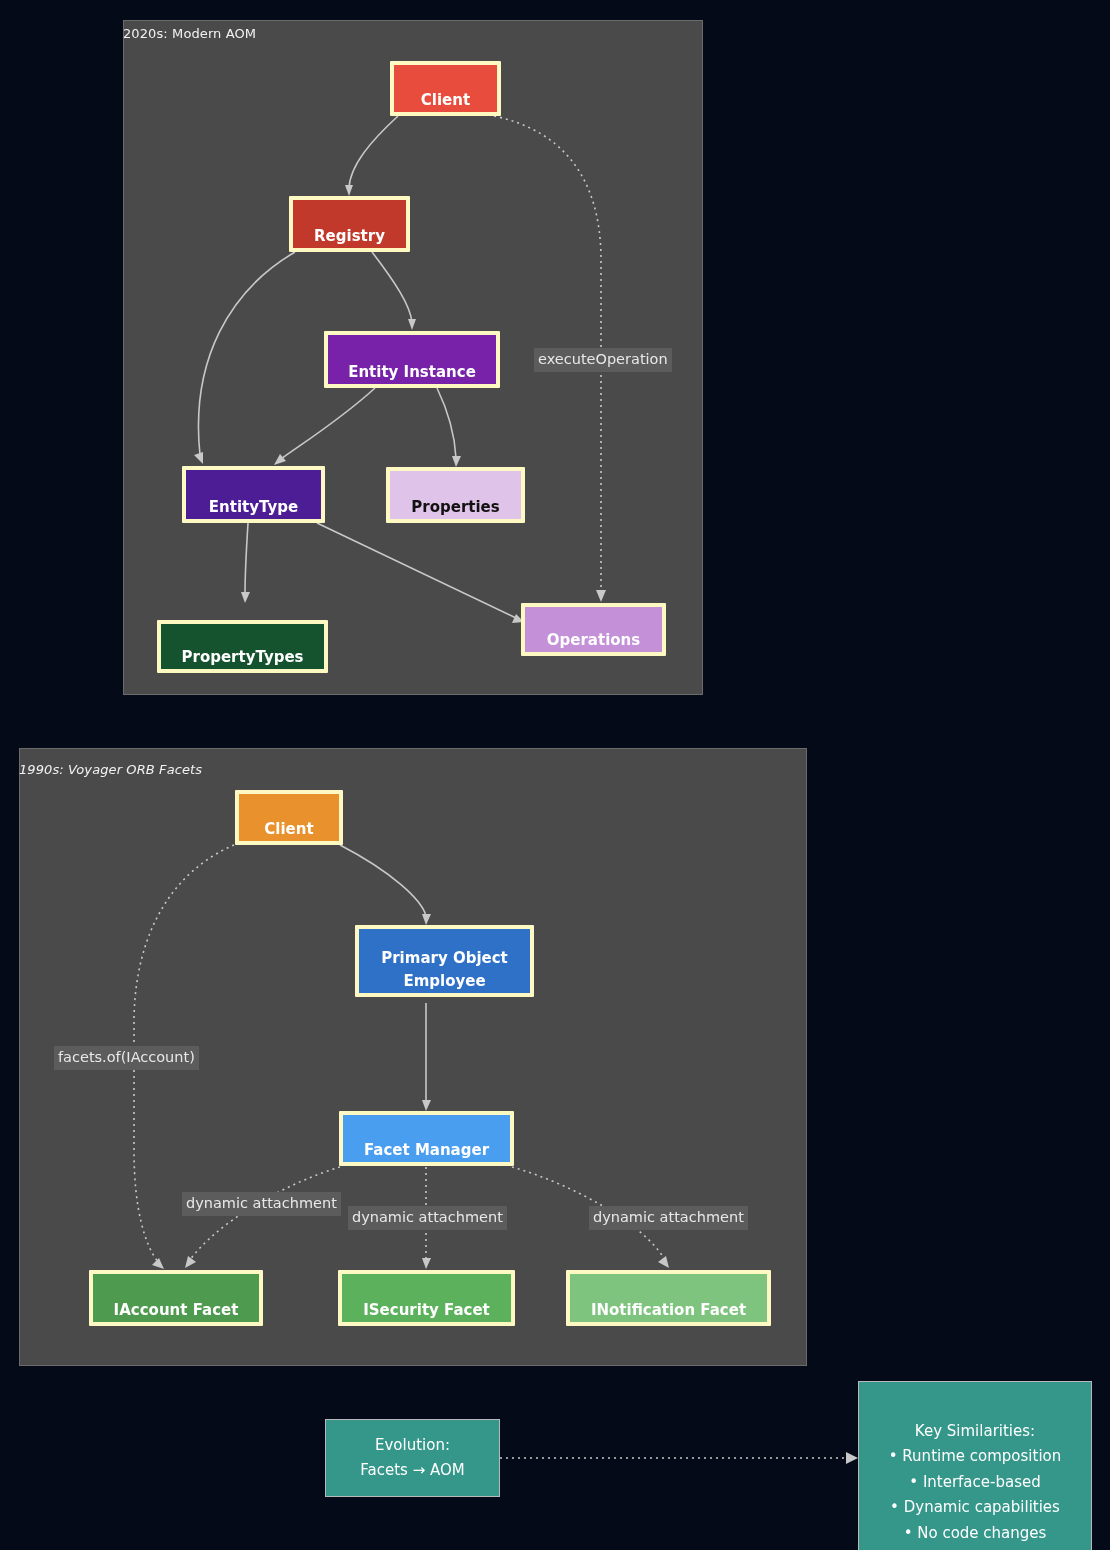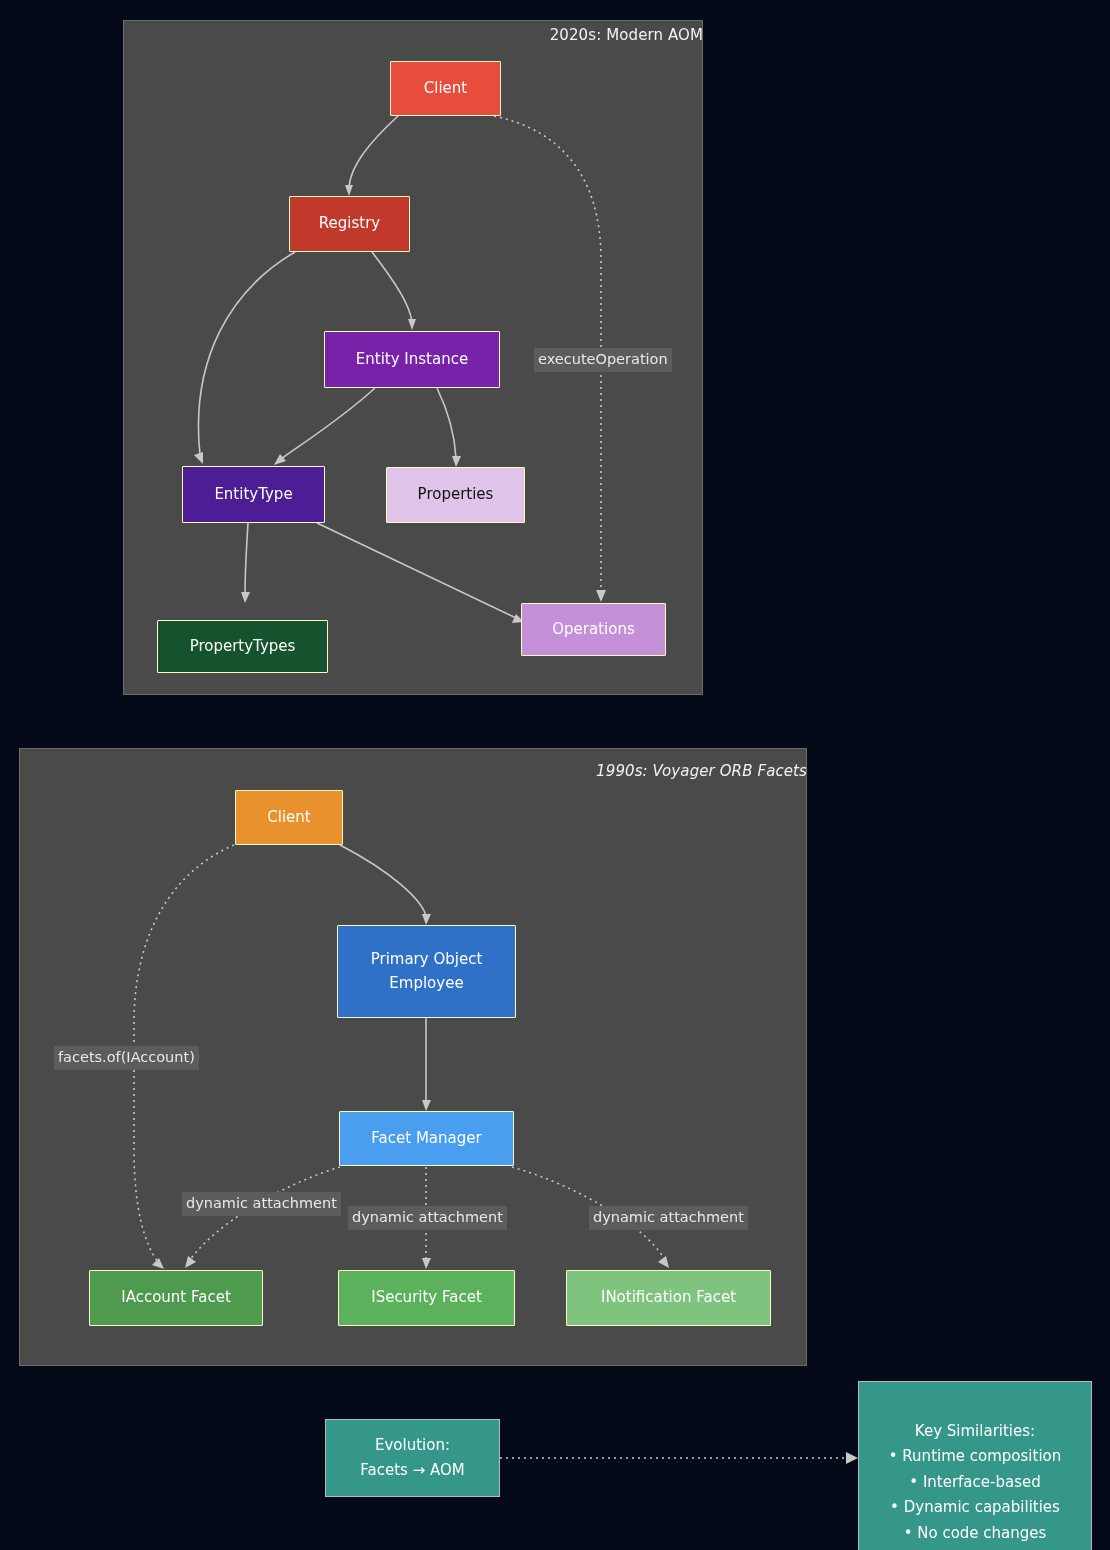--- a/index.html
+++ b/index.html
@@ -26,39 +26,40 @@
     position: absolute;
     background: #4a4a4a;
     border: 1px solid #6b6b6b;
     box-sizing: border-box;
   }
 
   .panel-title {
     position: absolute;
     left: 0;
     width: 100%;
-    text-align: right;
+    text-align: left;
     color: #f2f2f2;
-    font-size: 15px;
+    font-size: 13px;
     letter-spacing: 0.1px;
   }
 
   .node {
     position: absolute;
     box-sizing: border-box;
-    border: 1px solid #fef9c3;
+    border: 4px solid #fef9c3;
     display: flex;
     flex-direction: column;
     align-items: center;
-    justify-content: center;
+    justify-content: flex-end;
     color: #ffffff;
     font-size: 15px;
     line-height: 1.55;
     text-align: center;
     border-radius: 1px;
+    font-weight: bold;
   }
   .node .line { display: block; }
 
   .edge-label {
     position: absolute;
     background: #5c5c5c;
     color: #e8e8e8;
     font-size: 14.5px;
     padding: 2px 4px;
     white-space: nowrap;
@@ -181,21 +182,21 @@
   <div class="node" style="left: 521px; top: 603px; width: 145px; height: 53px; background: rgb(196, 144, 216); color: rgb(255, 255, 255);">
     <span class="line">Operations</span>
   </div>
 
   <div class="edge-label" style="left:534px; top:348px;">executeOperation</div>
 
   <div class="node" style="left: 235px; top: 790px; width: 108px; height: 55px; background: rgb(232, 145, 45); color: rgb(255, 255, 255);">
     <span class="line">Client</span>
   </div>
 
-  <div class="node" style="left: 337px; top: 925px; width: 179px; height: 93px; background: rgb(48, 113, 200); color: rgb(255, 255, 255);">
+  <div class="node" style="left: 355px; top: 925px; width: 179px; height: 72px; background: rgb(48, 113, 200); color: rgb(255, 255, 255);">
     <span class="line">Primary Object</span>
     <span class="line">Employee</span>
   </div>
 
   <div class="node" style="left: 339px; top: 1111px; width: 175px; height: 55px; background: rgb(74, 158, 240); color: rgb(255, 255, 255);">
     <span class="line">Facet Manager</span>
   </div>
 
   <div class="node" style="left: 89px; top: 1270px; width: 174px; height: 56px; background: rgb(78, 154, 78); color: rgb(255, 255, 255);">
     <span class="line">IAccount Facet</span>

